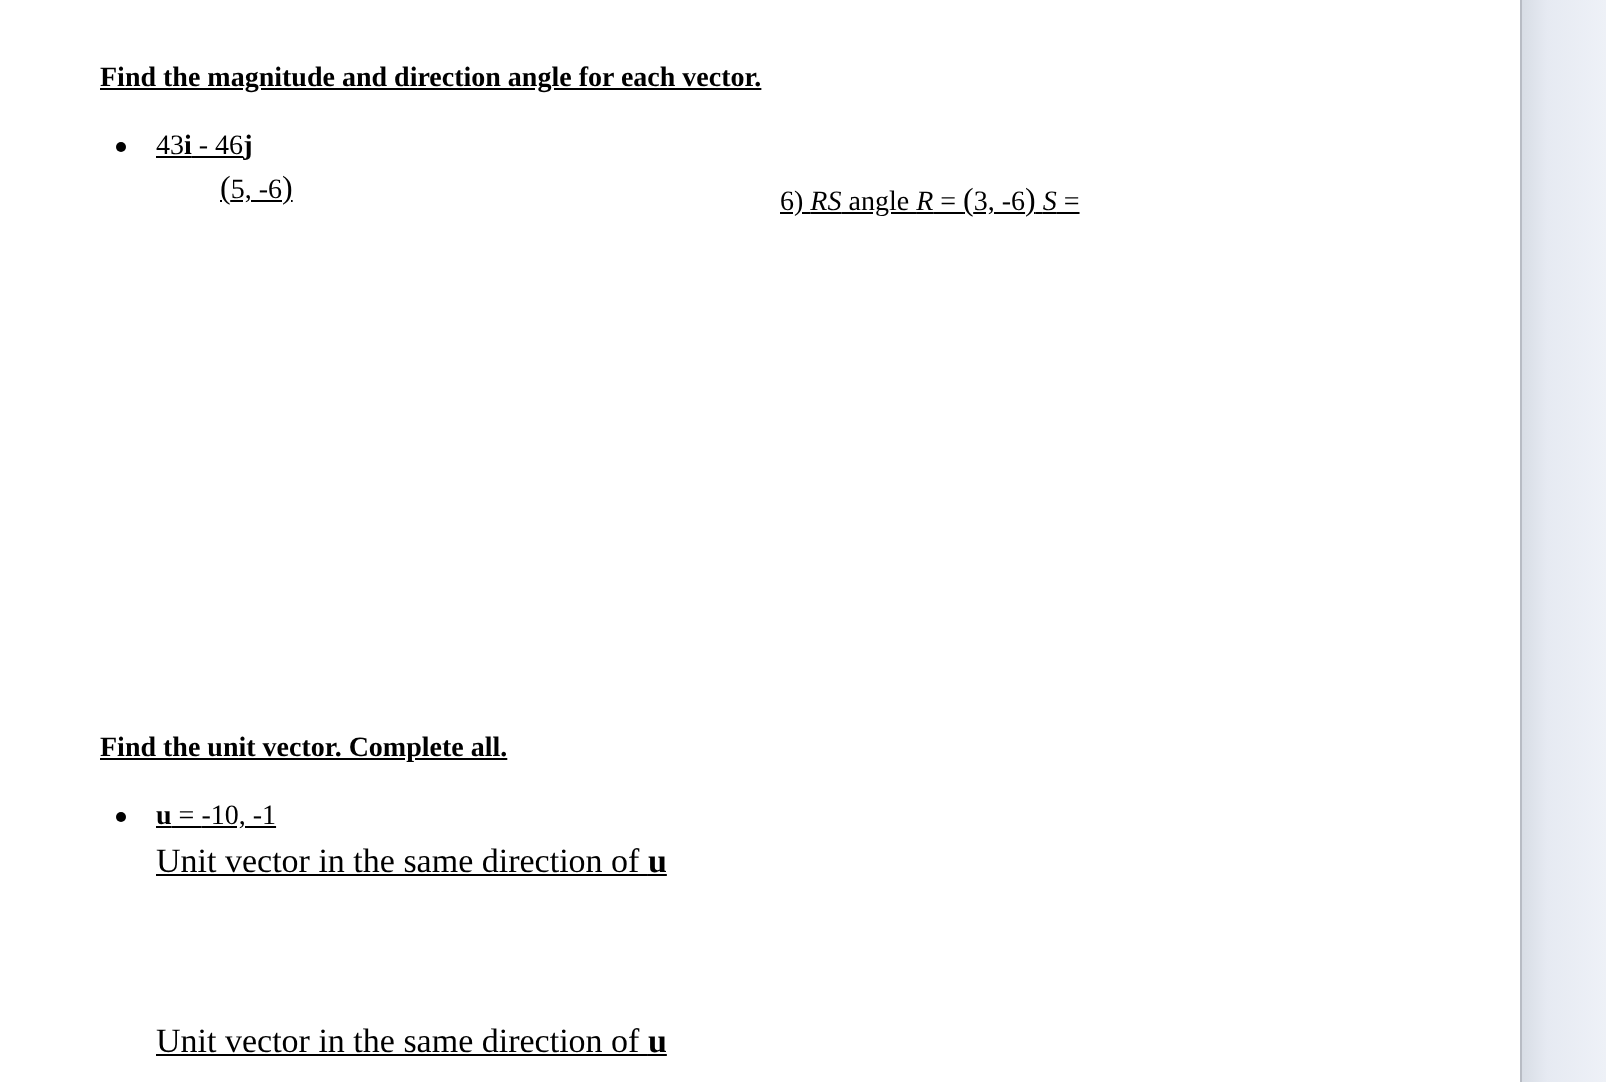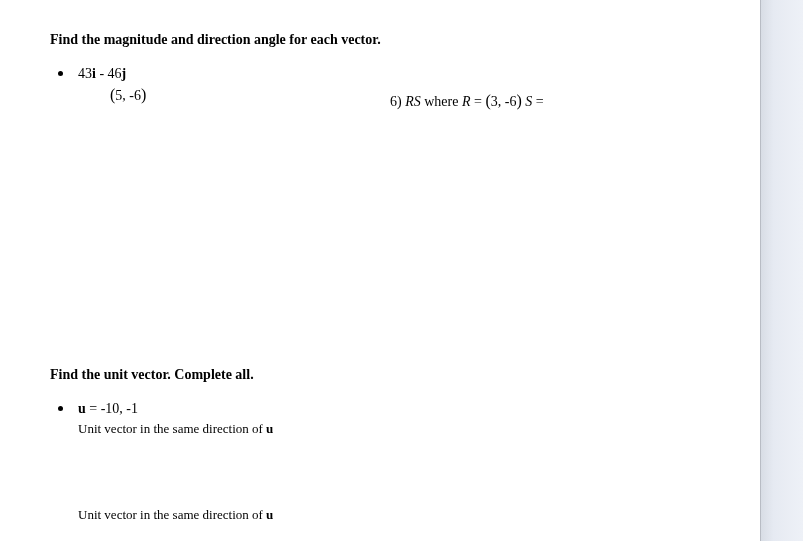--- a/index.html
+++ b/index.html
@@ -15,20 +15,21 @@
       width: 803px;
       height: 541px;
       position: relative;
     }
     .page {
       width: 760px;
       height: 446px;
       background: #fff;
       padding: 32px 50px;
       position: relative;
+      text-decoration: underline;
     }
     .edge {
       position: absolute;
       top: 0;
       right: 0;
       width: 43px;
       height: 541px;
       background: linear-gradient(to right, #d8dde5 0%, #e6eaf2 30%, #eef1f7 100%);
       border-left: 1px solid #b8bcc4;
     }
@@ -85,21 +86,21 @@
     .section2 .bullet-item {
       margin-bottom: 4px;
     }
     .section2-group {
       margin-bottom: 70px;
     }
     .bold {
       font-weight: bold;
     }
     .item-sub {
-      font-size: 13px;
+      font-size: 17px;
       margin-top: 2px;
       padding-left: 28px;
     }
   </style>
 </head>
 <body>
 
 <div class="page">
 
   <div class="heading">Find the magnitude and direction angle for each vector.</div>
@@ -114,21 +115,21 @@
             <span>43</span><span class="bold">i</span><span> - 46</span><span class="bold">j</span>
           </span>
           <div class="sub-line">
             <span class="paren">(</span><span>5, -6</span><span class="paren">)</span>
           </div>
         </div>
       </div>
 
       <div class="col-right">
         <span class="vec-text">
-          <span>6)  </span><span class="italic">RS</span><span> where </span><span class="italic">R</span><span> = </span><span class="paren">(</span><span>3, -6</span><span class="paren">)</span><span>  </span><span class="italic">S</span><span> =</span>
+          <span>6)  </span><span class="italic">RS</span><span> angle </span><span class="italic">R</span><span> = </span><span class="paren">(</span><span>3, -6</span><span class="paren">)</span><span>  </span><span class="italic">S</span><span> =</span>
         </span>
       </div>
 
     </div>
   </div>
 
   <div class="section2">
     <div class="heading">Find the unit vector. Complete all.</div>
 
     <div class="section2-group">

